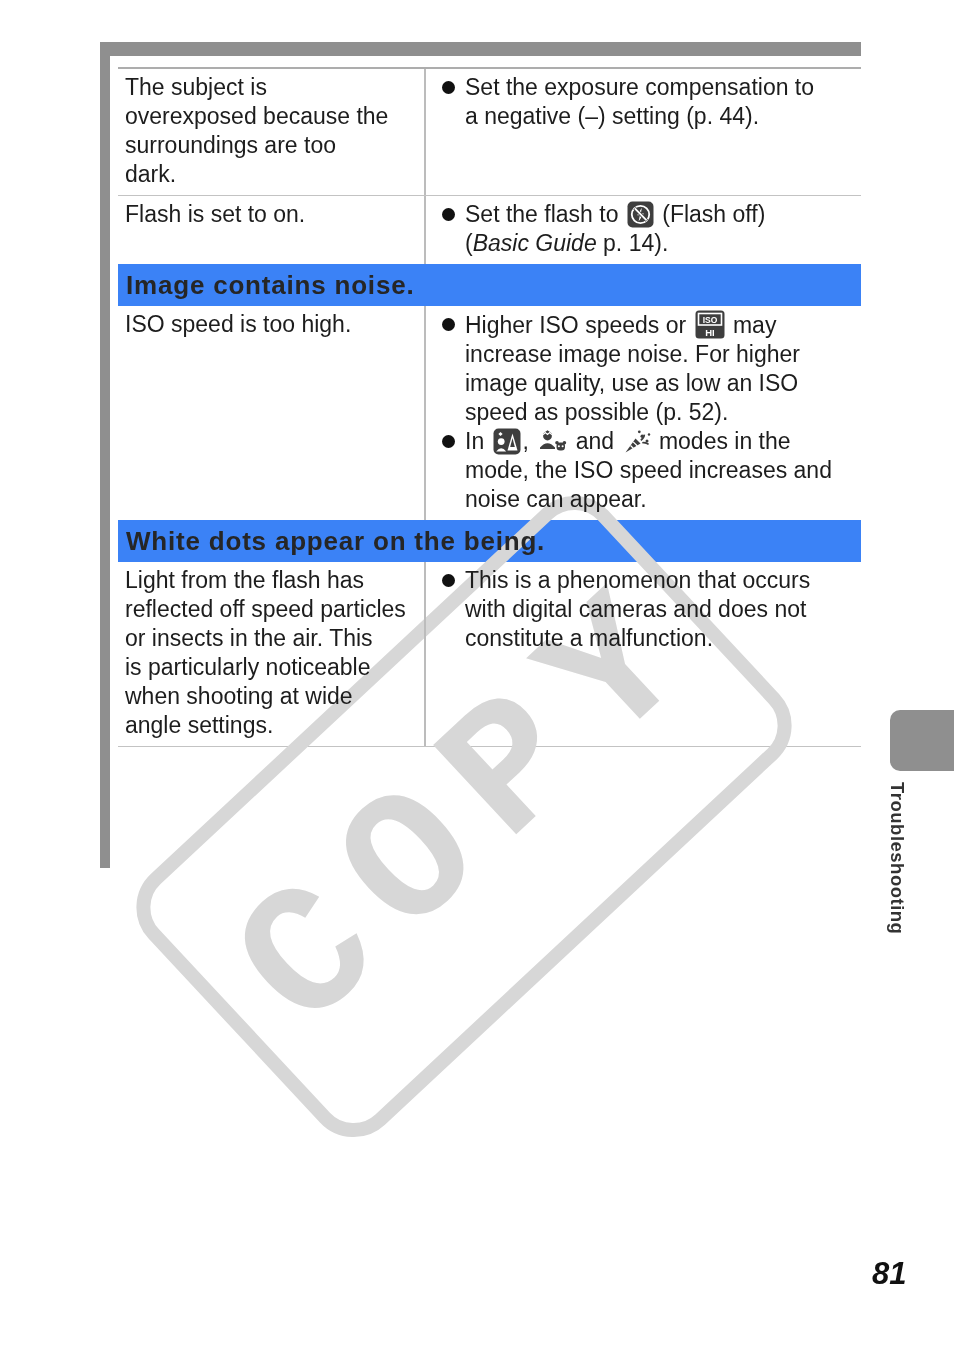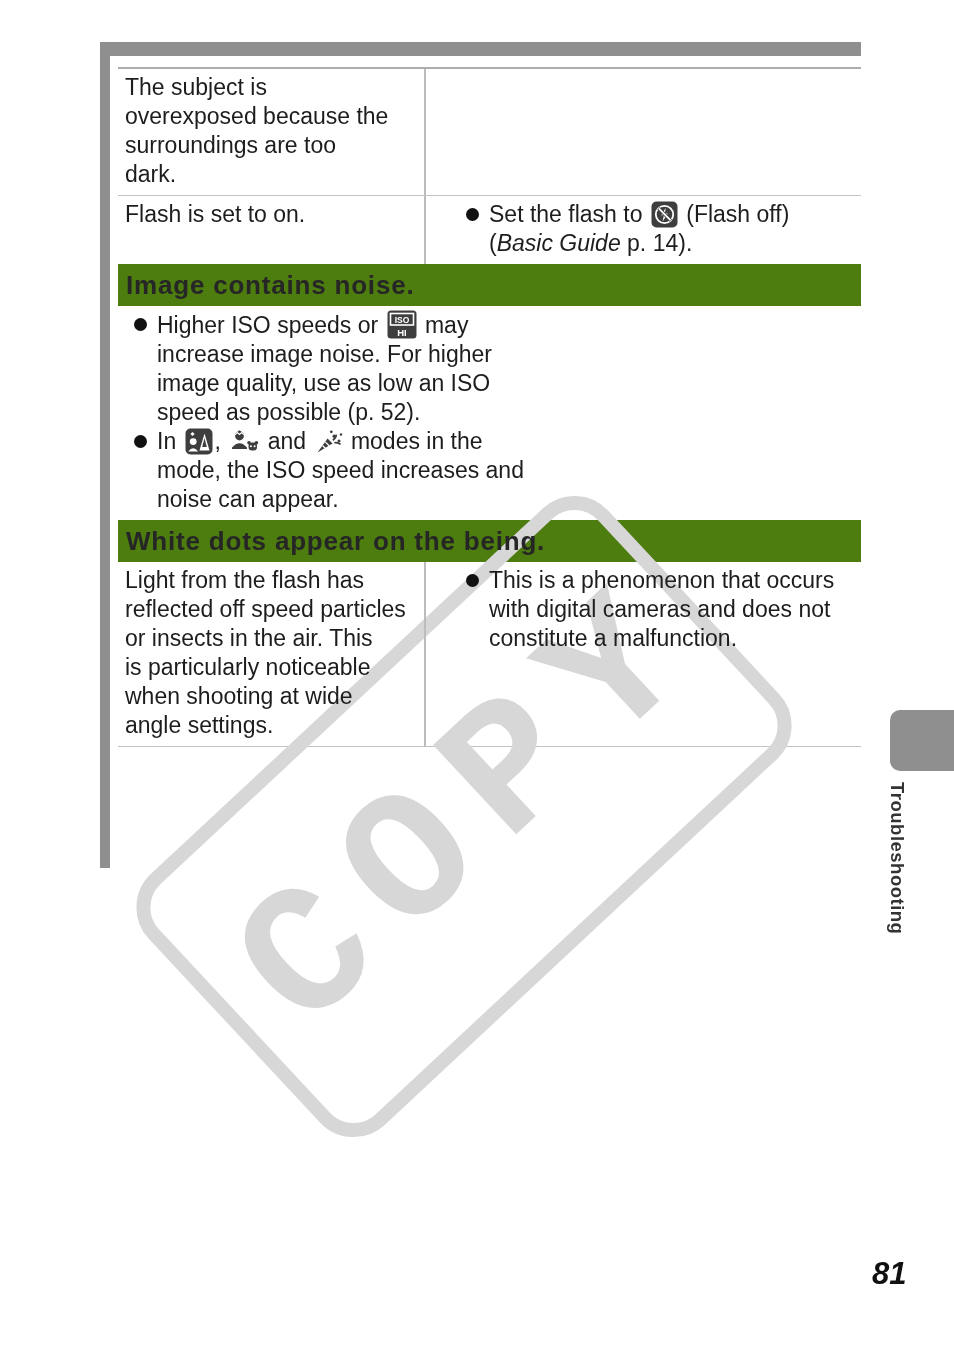--- a/index.html
+++ b/index.html
@@ -23,37 +23,37 @@
     font-family:"Liberation Mono", monospace;font-weight:bold;
     font-size:185px;letter-spacing:28px;color:#d7d7d7;line-height:1;
     padding-left:28px; 
   }
 
   
   .ts-table{
     position:absolute;left:118px;top:67px;width:743px;
     border-top:2px solid #adadad;font-size:23px;line-height:29px;
   }
-  .row{display:flex;align-items:stretch;border-bottom:1px solid #c3c3c3;gap:24px;}
+  .row{display:flex;align-items:stretch;border-bottom:1px solid #c3c3c3;}
   .row.no-sep{border-bottom:none;}
   .cause-cell{
     width:308px;box-sizing:border-box;padding:4px 8px 6px 7px;
     border-right:2px solid #bcbcbc;white-space:pre-line;
     position:relative;z-index:3;
   }
   .solutions{flex:1;list-style:none;margin:0;padding:4px 4px 6px 15px;}
   .solutions li{position:relative;padding-left:24px;z-index:3;}
   .solutions li .bullet{
     position:absolute;left:1px;top:8px;width:13px;height:13px;border-radius:50%;
     background:#111;
   }
   .solutions li .sol-text{white-space:pre-line;}
   .solutions li em{font-style:italic;}
   .section-header{
-    background:#4d7c0f;height:42px;display:flex;align-items:center;
+    background:#3b82f6;height:42px;display:flex;align-items:center;
     padding-left:8px;
   }
   .section-header span{
     font-weight:bold;font-size:26px;letter-spacing:0.8px;color:#262626;
     position:relative;z-index:3;
   }
   .inline-icon{display:inline-block;vertical-align:-6px;margin:0 2px;line-height:0;border-radius:7px;}
 
   
   .side-tab-block{
@@ -83,39 +83,42 @@
     <span>COPY</span>
   </div>
 
   <div class="ts-table">
       <div class="row">
         <div class="cause-cell">The subject is
 overexposed because the
 surroundings are too
 dark.</div>
         <ul class="solutions">
+          <li><span class="bullet"></span><span class="sol-text">Set the exposure compensation to
+a negative (–) setting (p. 44).</span></li>
         </ul>
       </div>
       <div class="row no-sep">
         <div class="cause-cell">Flash is set to on.</div>
         <ul class="solutions">
           <li><span class="bullet"></span><span class="sol-text">Set the flash to <span class="inline-icon"><svg width="27" height="27" viewBox="0 0 27 27">
                   <rect x="0.5" y="0.5" width="26" height="26" rx="5" fill="#3e3e3e"></rect>
                   <circle cx="13.5" cy="13.5" r="8.7" fill="none" stroke="#fff" stroke-width="1.8"></circle>
                   <path d="M14.8 6.8 L10.2 14.2 L12.9 14.2 L11.6 20.4 L16.9 12.4 L13.9 12.4 Z" fill="#fff"></path>
                   <line x1="7.6" y1="7.2" x2="19.8" y2="19.6" stroke="#3e3e3e" stroke-width="3.4"></line>
                   <line x1="7.8" y1="7.4" x2="19.6" y2="19.4" stroke="#fff" stroke-width="1.8"></line>
                 </svg></span> (Flash off)
 (<em>Basic Guide</em> p. 14).</span></li>
         </ul>
       </div>
       <div class="section-header">
         <span>Image contains noise.</span>
       </div>
       <div class="row no-sep">
+        <div class="cause-cell">ISO speed is too high.</div>
         <ul class="solutions">
           <li><span class="bullet"></span><span class="sol-text">Higher ISO speeds or <span class="inline-icon"><svg width="30" height="29" viewBox="0 0 30 29">
                   <rect x="0.5" y="0.5" width="29" height="28" rx="3.5" fill="#3e3e3e"></rect>
                   <rect x="3.5" y="3.5" width="23" height="11.5" fill="none" stroke="#fff" stroke-width="1.6"></rect>
                   <text x="15" y="12.6" font-size="8.5" font-weight="bold" fill="#fff" text-anchor="middle" font-family="Liberation Sans, sans-serif">ISO</text>
                   <text x="15" y="25.6" font-size="9.5" font-weight="bold" fill="#fff" text-anchor="middle" font-family="Liberation Sans, sans-serif">HI</text>
                 </svg></span> may
 increase image noise. For higher
 image quality, use as low an ISO
 speed as possible (p. 52).</span></li>

